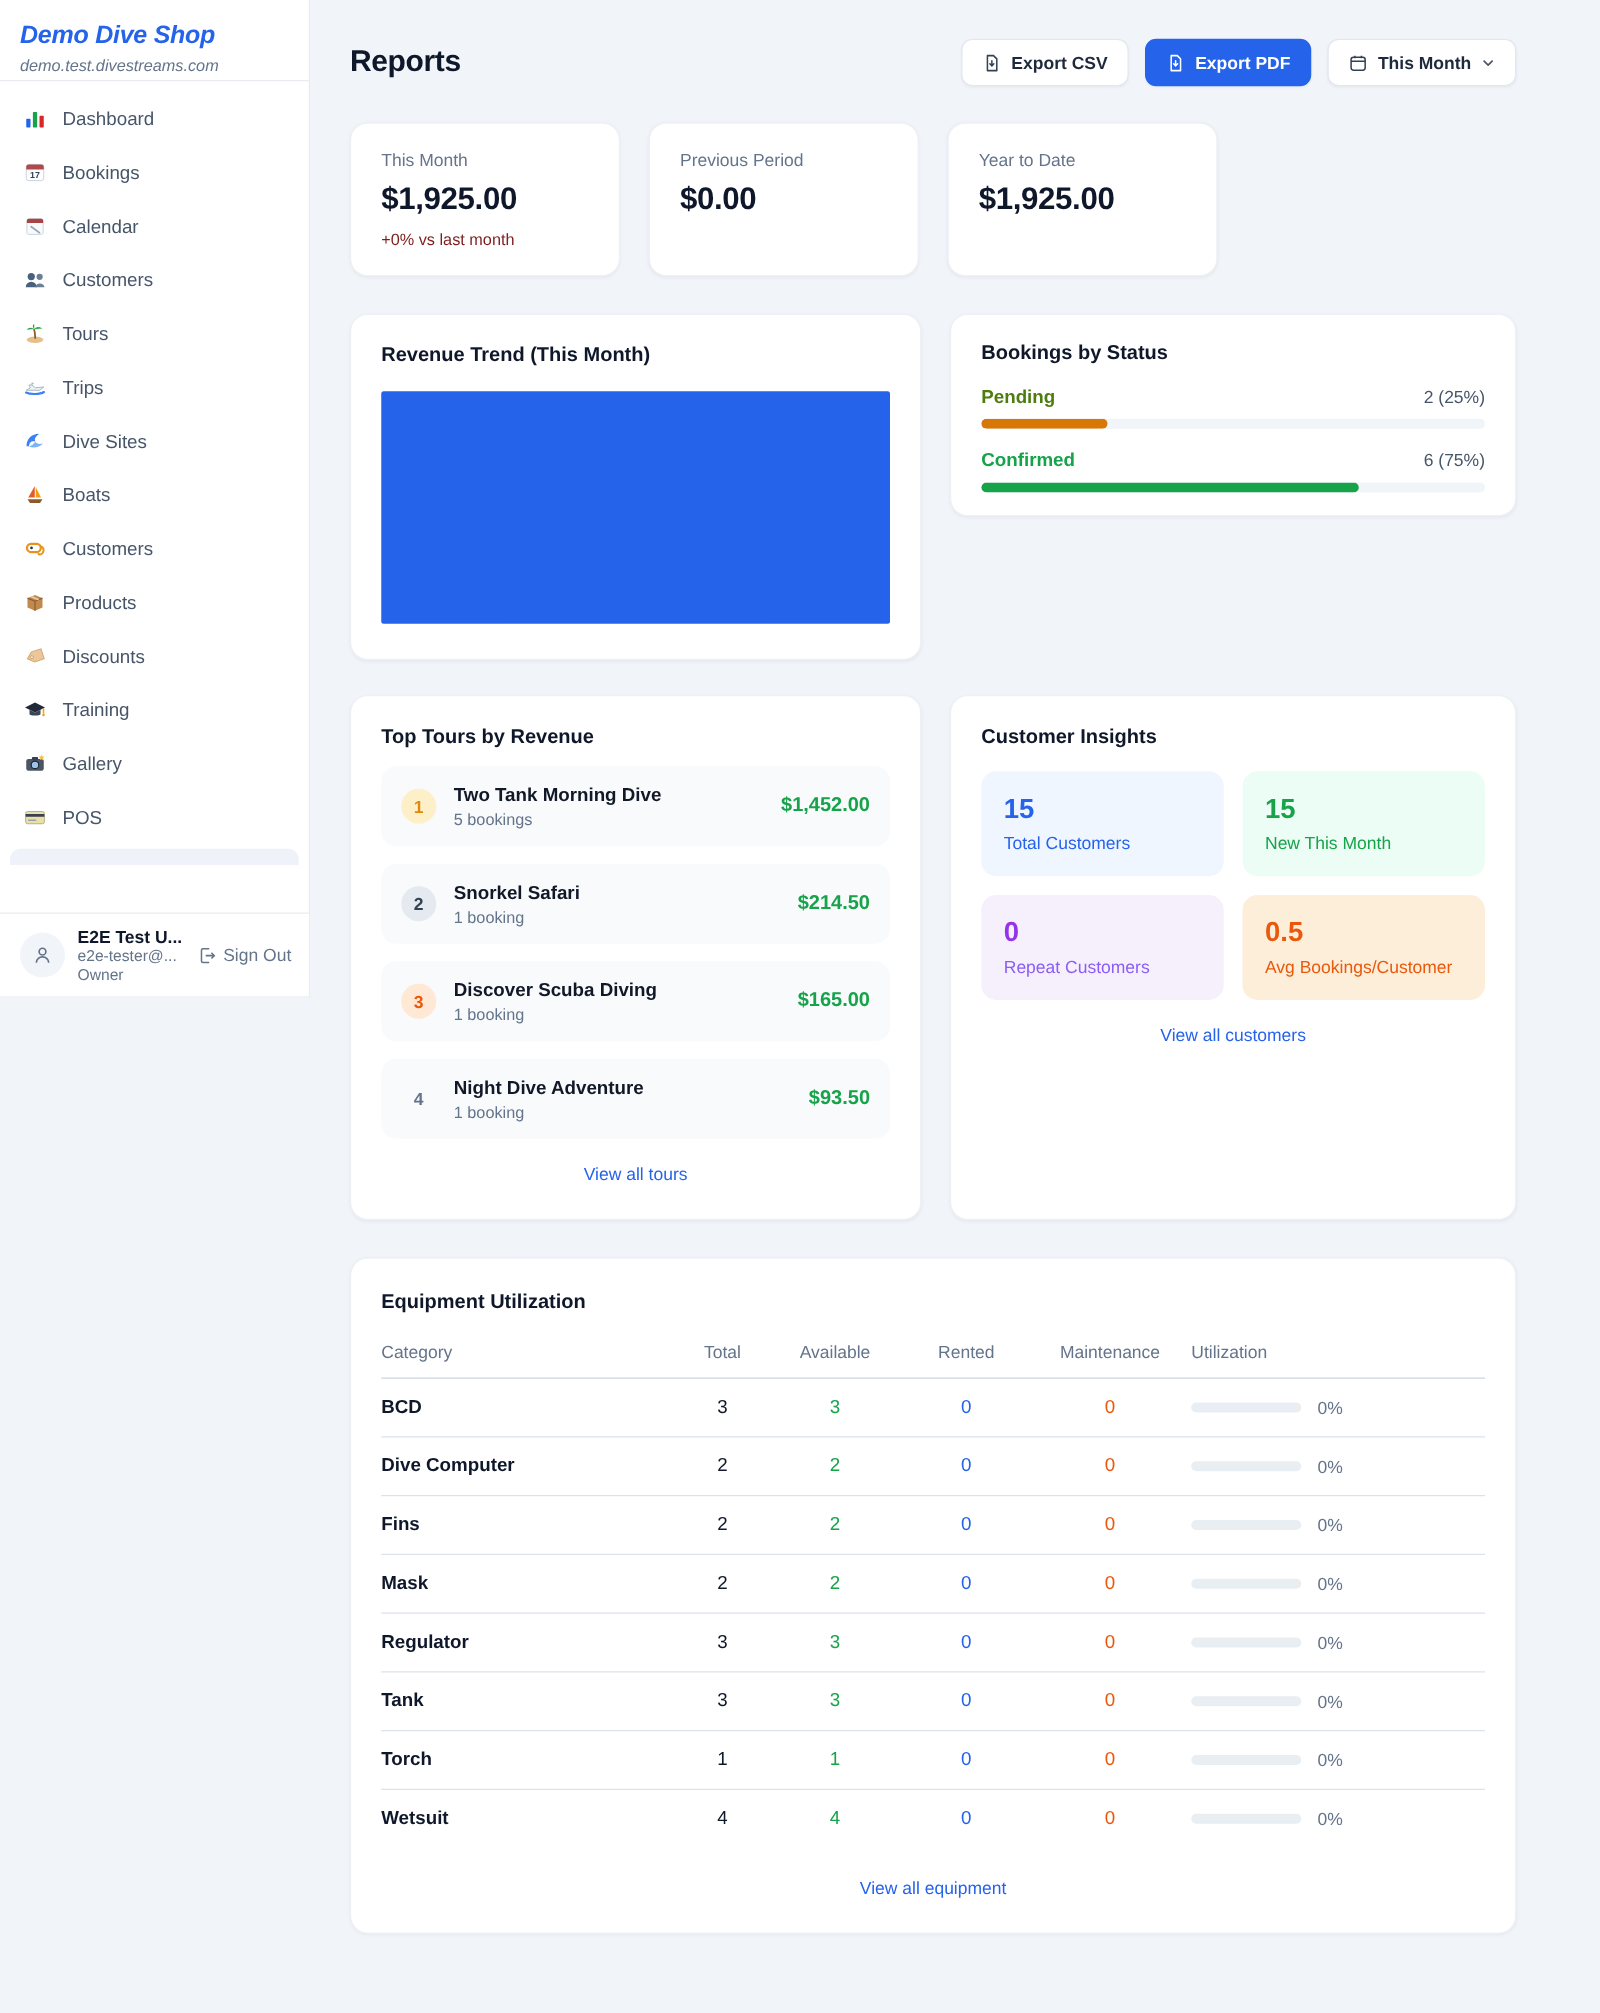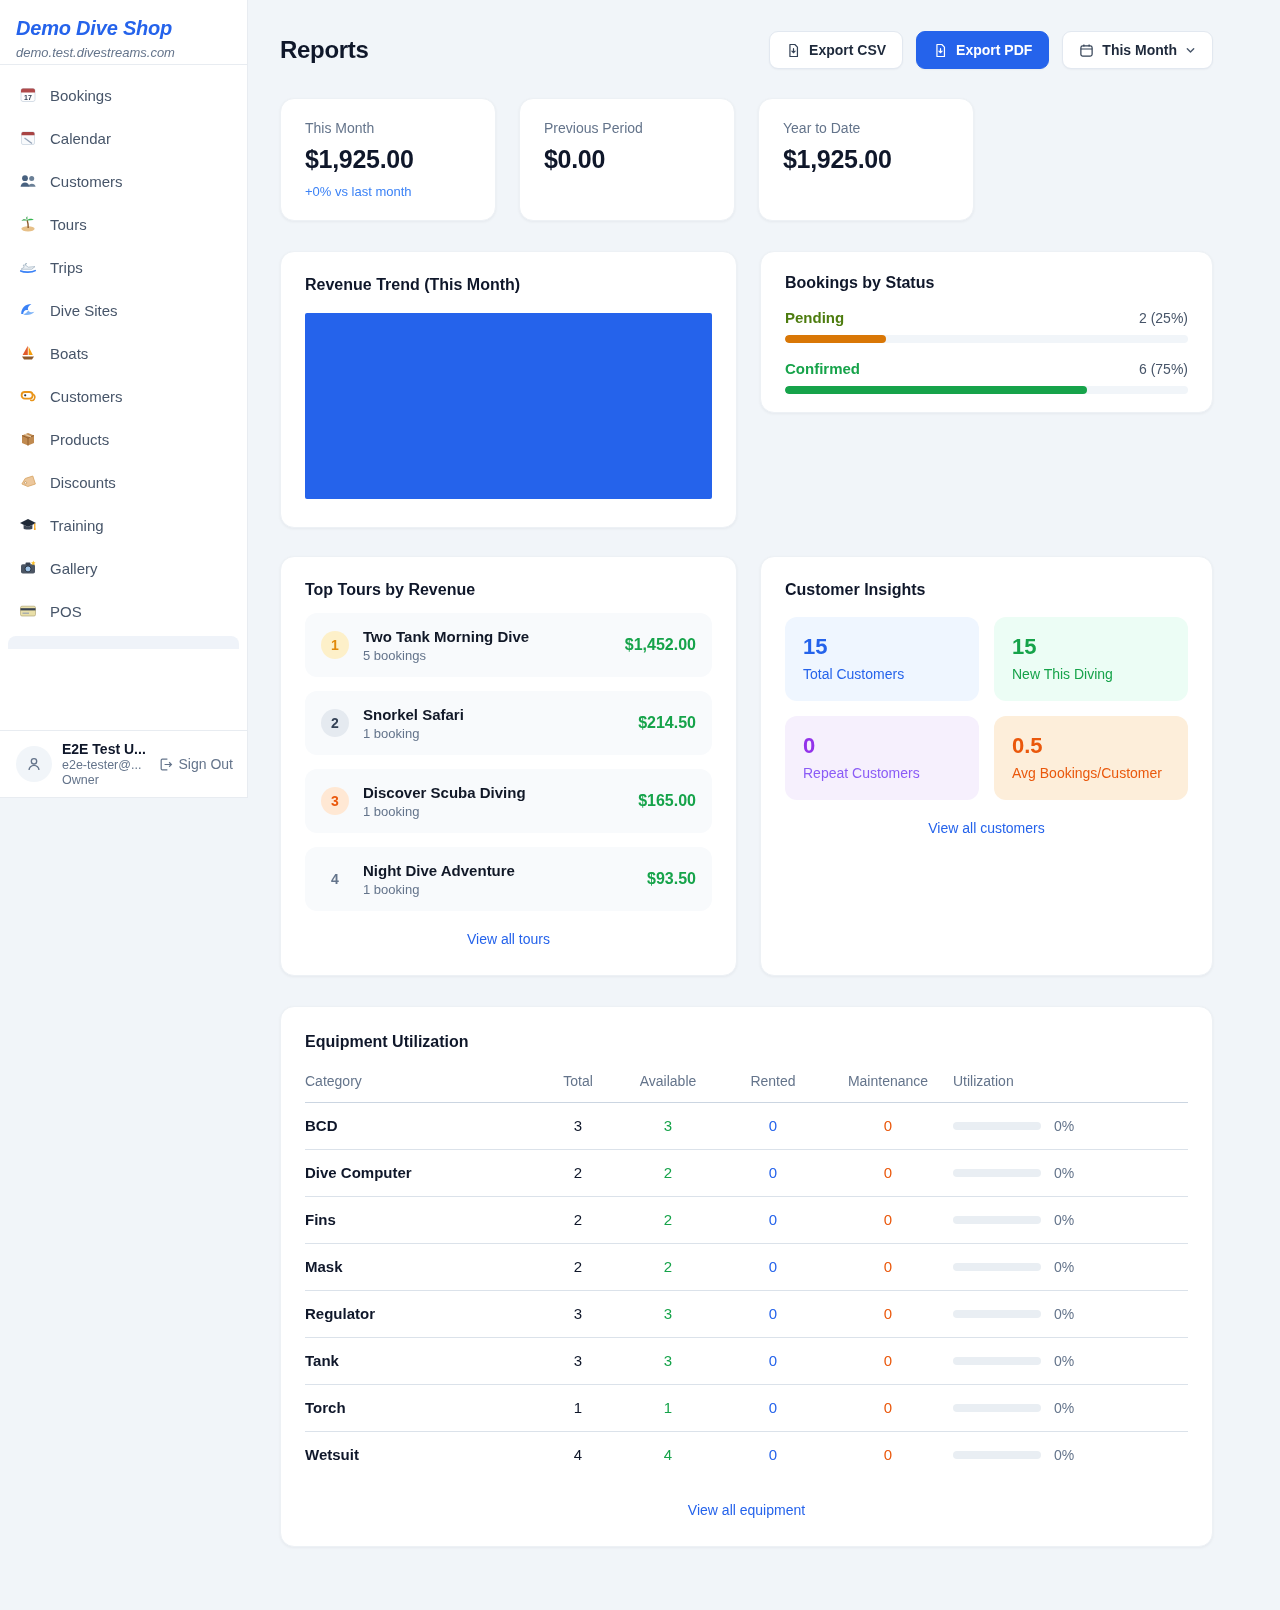--- a/index.html
+++ b/index.html
@@ -66,21 +66,21 @@
   .card {
     background: #ffffff; border-radius: 14px;
     border: 1px solid #edf1f5;
     box-shadow: 0 1px 3px rgba(15,23,42,0.05);
   }
   .card-title { font-size: 16px; font-weight: bold; color: #0f172a; }
   .stats-grid { margin-top: 29px; display: grid; grid-template-columns: repeat(4, 1fr); gap: 23px; }
   .stat-card { height: 123px; padding: 21px 24px; }
   .stat-label { font-size: 14px; color: #64748b; }
   .stat-value { font-size: 25px; font-weight: bold; color: #0f172a; margin-top: 9px; letter-spacing: -0.3px; }
-  .stat-delta { font-size: 13px; color: #3b82f6; margin-top: 10px; }
+  .stat-delta { font-size: 13px; color: #7f1d1d; margin-top: 10px; }
   .stat-card.reversed .stat-value { margin-top: 0; }
   .stat-card.reversed .stat-label { margin-top: 9px; }
   .row-2 { margin-top: 30px; display: grid; grid-template-columns: 457px 453px; gap: 23px; align-items: start; }
   .revenue-card { height: 277px; padding: 24px; }
   .chart-area { margin-top: 19px; width: 100%; height: 186px; background: #2563eb; border-radius: 2px; }
   .status-card { height: 162px; padding: 22px 24px; }
   .status-group { margin-top: 17px; }
   .status-line { display: flex; align-items: baseline; }
   .status-name { font-size: 15px; font-weight: bold; }
   .status-name.pending { color: #4d7c0f; }
@@ -146,20 +146,30 @@
 
 <aside class="sidebar">
   <div class="sidebar-header">
     <div class="shop-name">Demo Dive Shop</div>
     <div class="shop-domain">demo.test.divestreams.com</div>
   </div>
   <nav class="nav">
     <div class="nav-item">
       <span class="icon">
           <svg width="18" height="18" viewBox="0 0 18 18">
+            <rect x="2" y="9" width="3.4" height="7" rx="0.6" fill="#2563eb"></rect>
+            <rect x="7.3" y="3.5" width="3.4" height="12.5" rx="0.6" fill="#16a34a"></rect>
+            <rect x="12.6" y="6.5" width="3.4" height="9.5" rx="0.6" fill="#dc2626"></rect>
+          </svg>
+        </span>
+      <span class="label">Dashboard</span>
+    </div>
+    <div class="nav-item">
+      <span class="icon">
+          <svg width="18" height="18" viewBox="0 0 18 18">
             <rect x="2" y="2.5" width="14" height="13" rx="2" fill="#fdfdfd" stroke="#cbd5e1" stroke-width="0.8"></rect>
             <path d="M2 4.5 a2 2 0 0 1 2 -2 h10 a2 2 0 0 1 2 2 v2 H2 Z" fill="#b04a4a"></path>
             <text x="9" y="13.6" font-size="7" font-weight="bold" fill="#334155" text-anchor="middle" font-family="Liberation Sans, sans-serif">17</text>
           </svg>
         </span>
       <span class="label">Bookings</span>
     </div>
     <div class="nav-item">
       <span class="icon">
           <svg width="18" height="18" viewBox="0 0 18 18">
@@ -426,21 +436,21 @@
 
     <div class="card insights-card">
       <div class="card-title">Customer Insights</div>
       <div class="tiles">
         <div class="tile tile-blue">
           <div class="tile-value">15</div>
           <div class="tile-label">Total Customers</div>
         </div>
         <div class="tile tile-green">
           <div class="tile-value">15</div>
-          <div class="tile-label">New This Diving</div>
+          <div class="tile-label">New This Month</div>
         </div>
         <div class="tile tile-purple">
           <div class="tile-value">0</div>
           <div class="tile-label">Repeat Customers</div>
         </div>
         <div class="tile tile-orange">
           <div class="tile-value">0.5</div>
           <div class="tile-label">Avg Bookings/Customer</div>
         </div>
       </div>

